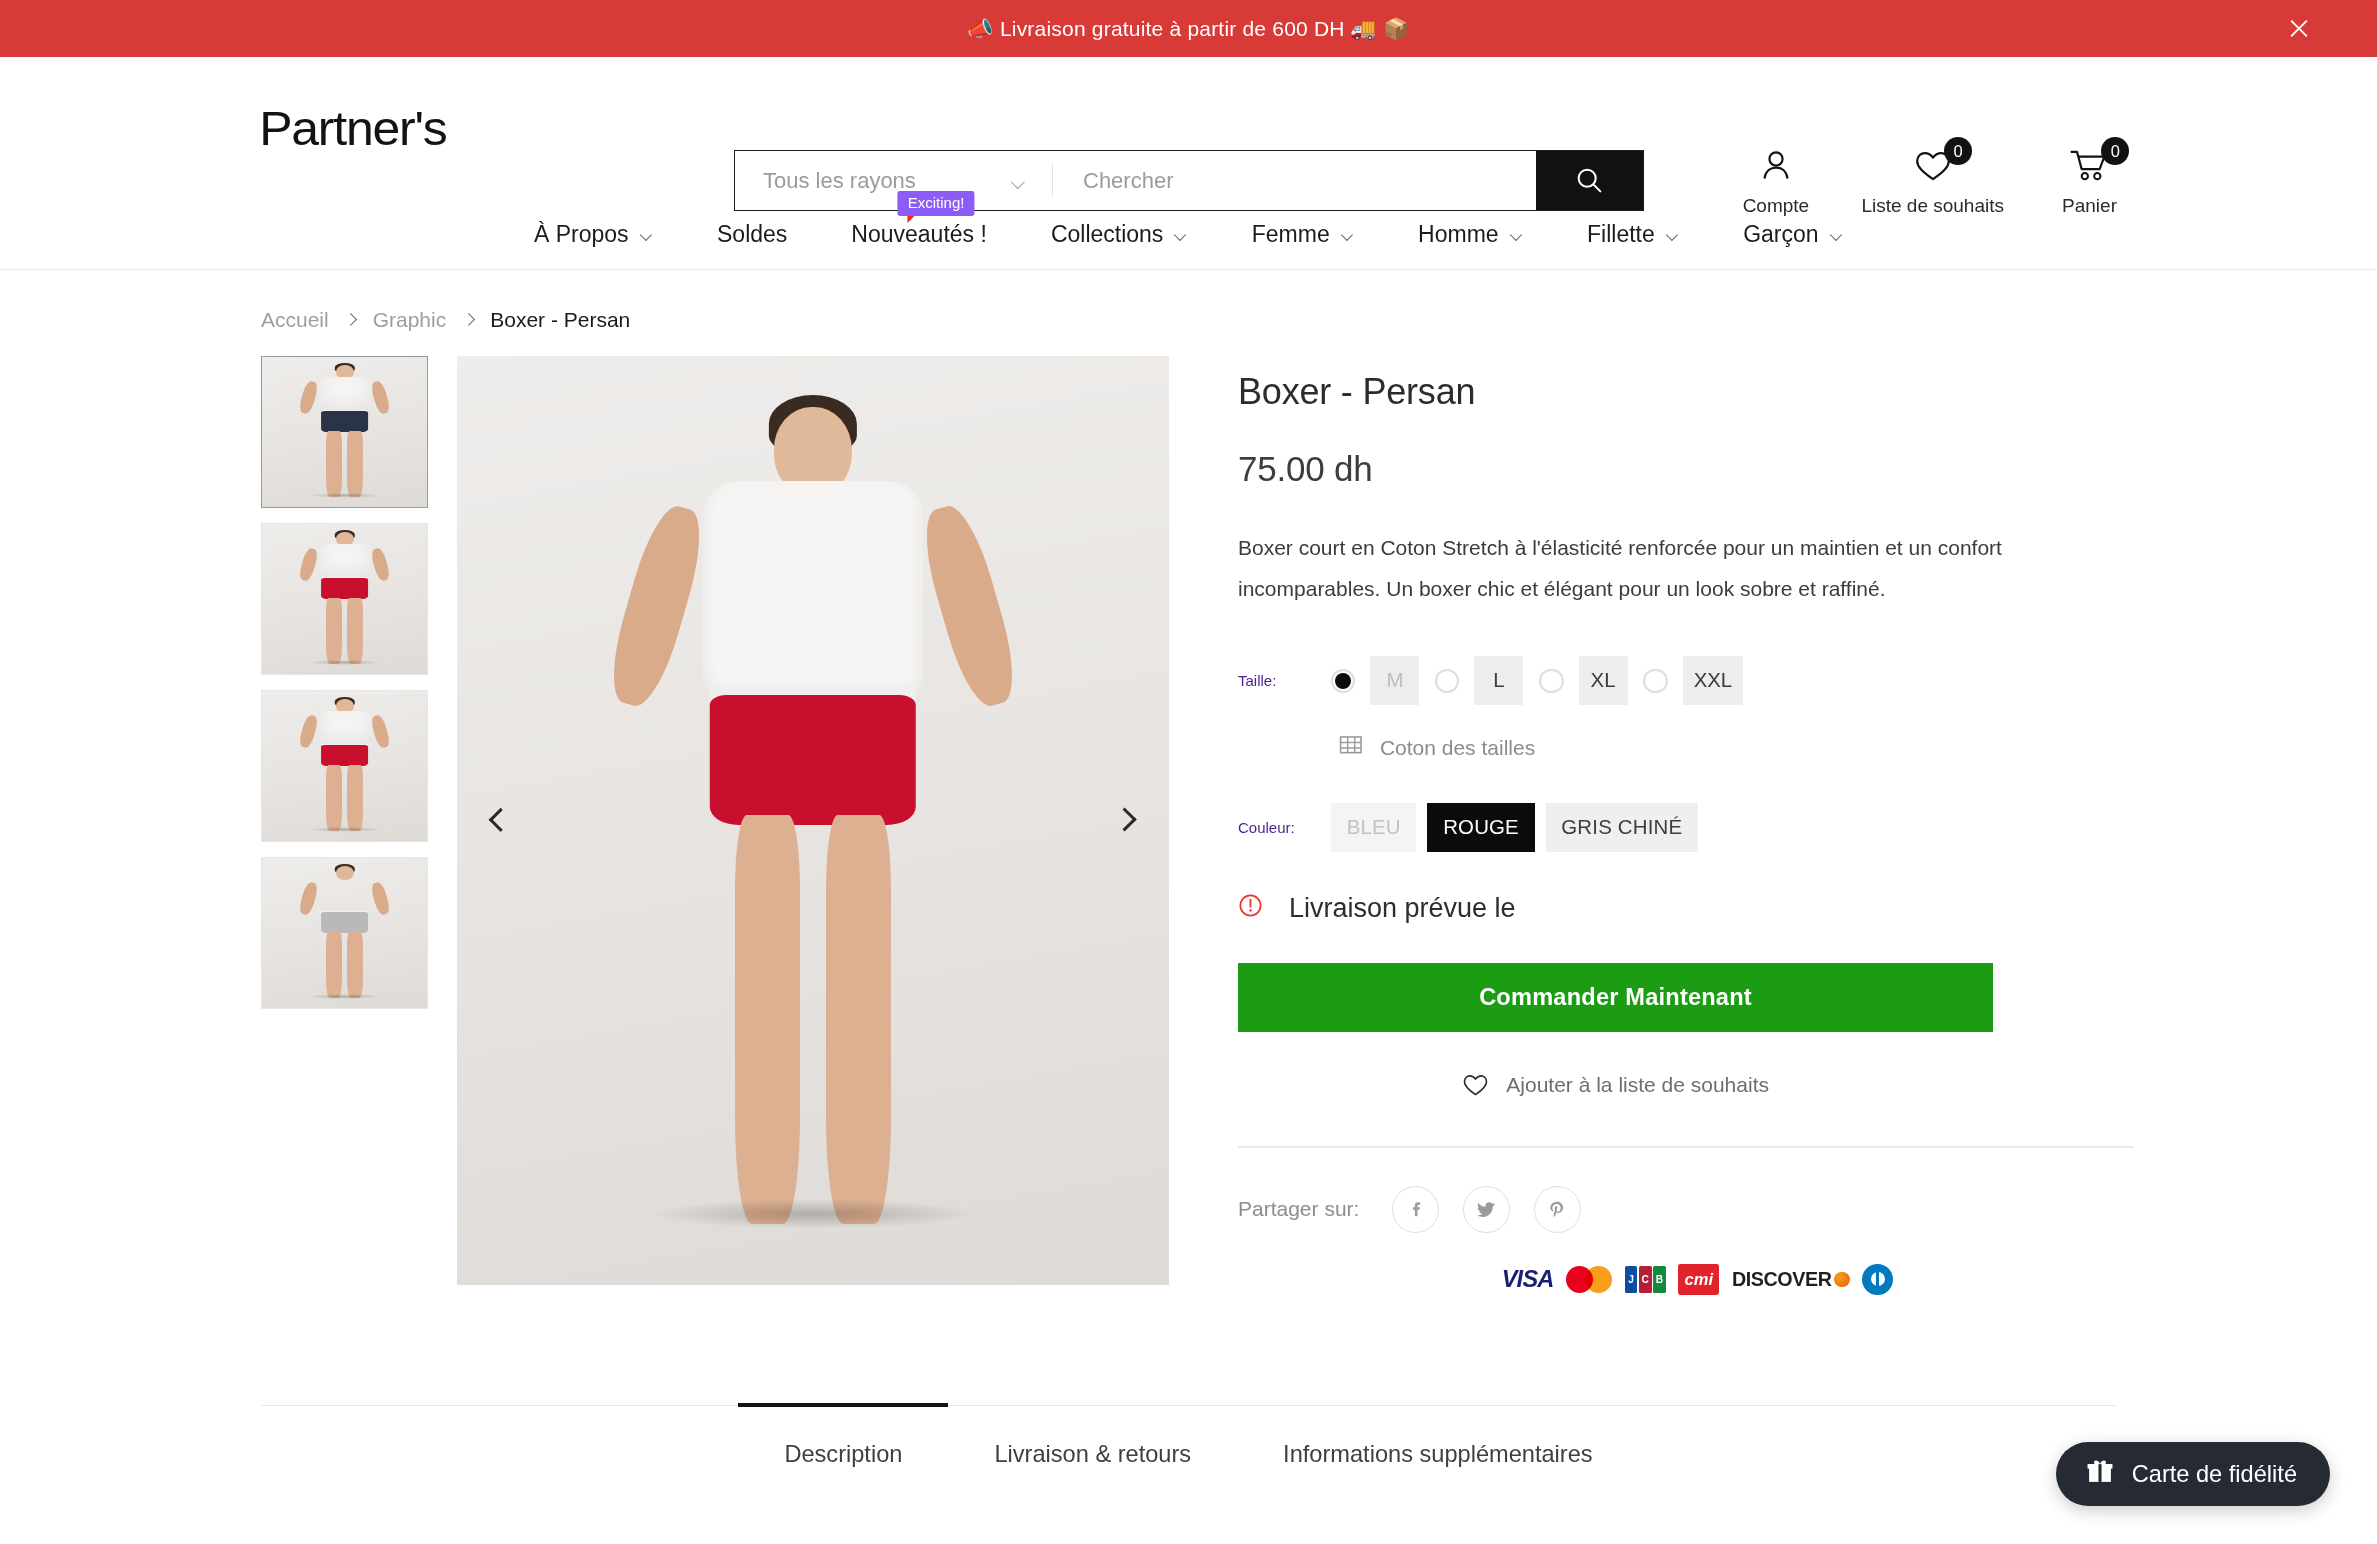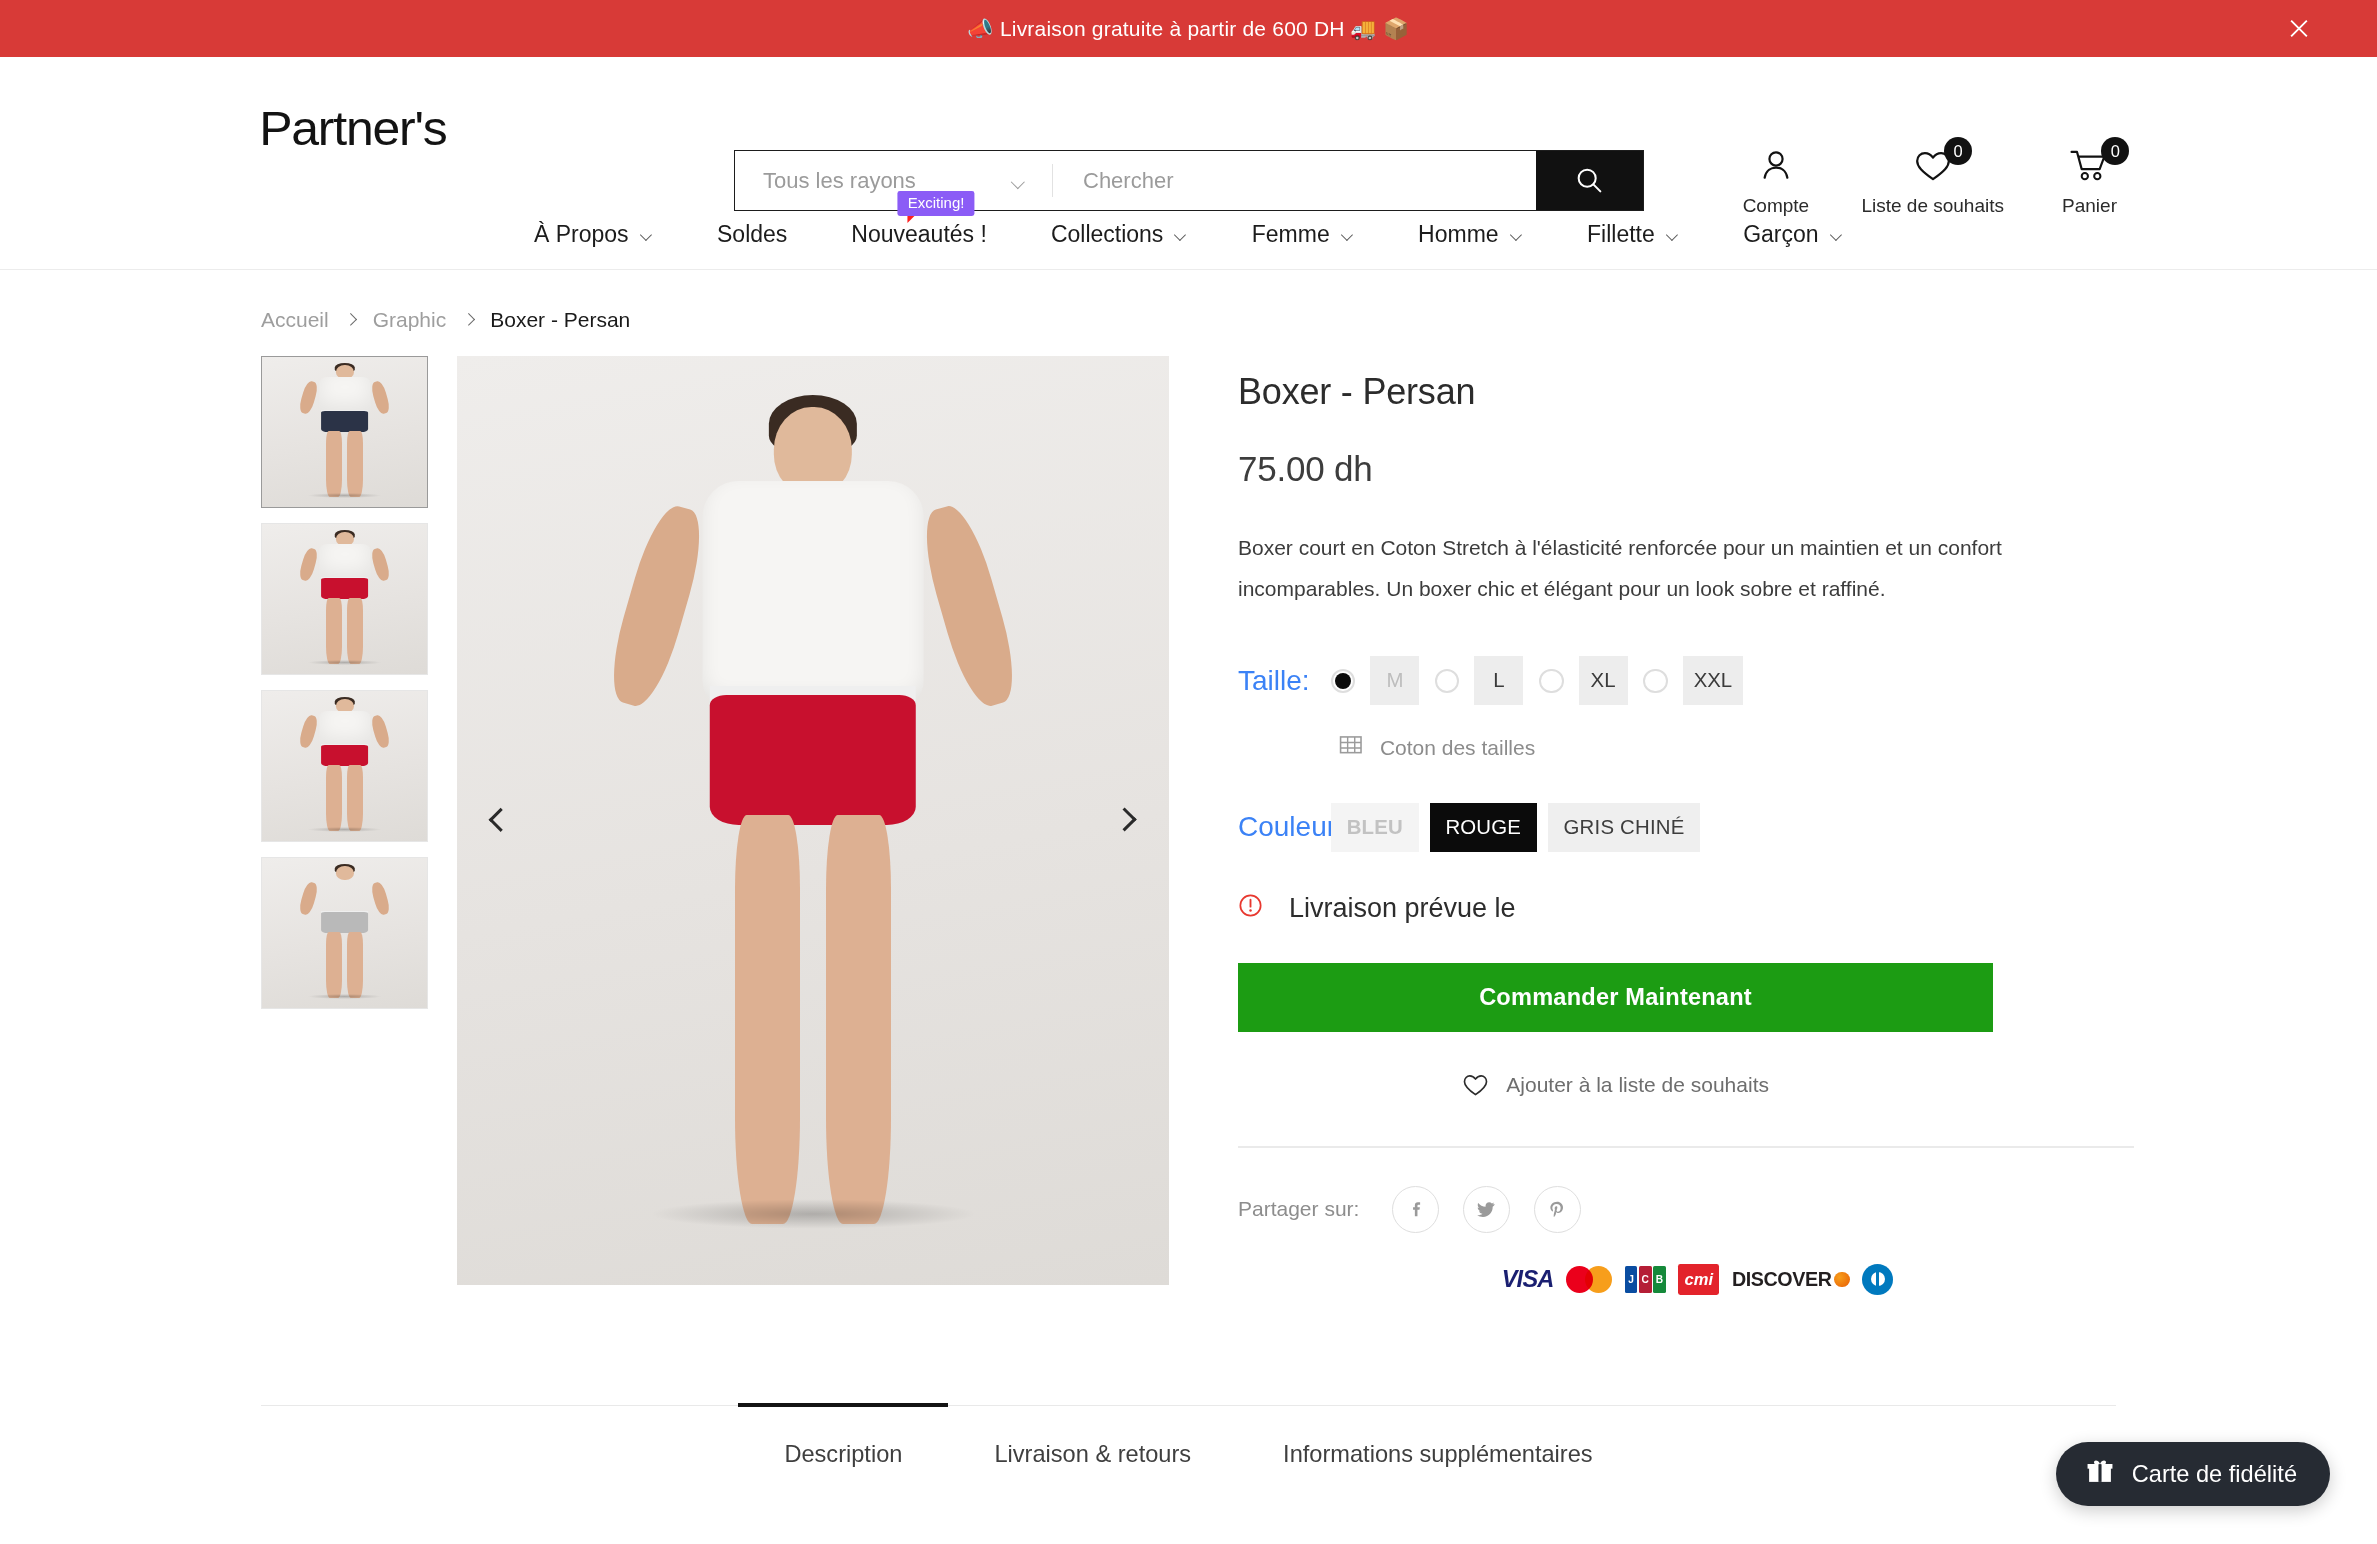--- a/index.html
+++ b/index.html
@@ -283,21 +283,21 @@
   .p-price { font-size: 35px; color: #3d3d3d; margin-top: 36px; letter-spacing: -0.2px; }
   .p-desc {
     margin-top: 38px;
     font-size: 21px;
     line-height: 41px;
     color: #3c3c3c;
     max-width: 873px;
   }
 
   .opt-row { display: flex; align-items: center; margin-top: 47px; }
-  .opt-lbl { font-size: 28px; color: #3b82f6; width: 93px; }
+  .opt-lbl { font-size: 15px; color: #4c1d95; width: 93px; }
   .size-list { display: flex; align-items: center; gap: 0; }
   .size-opt { display: flex; align-items: center; margin-right: 15.7px; cursor: pointer; }
   .radio {
     width: 24.4px; height: 24.4px;
     border: 2.4px solid #dedede;
     border-radius: 50%;
     margin-right: 15px;
     display: flex; align-items: center; justify-content: center;
     background: #fff;
     flex: none;
@@ -328,21 +328,21 @@
   .color-list { display: flex; gap: 11px; }
   .color-chip {
     height: 49px; padding: 0 15.7px;
     display: flex; align-items: center; justify-content: center;
     font-size: 20.4px;
     background: #efefef;
     color: #3d3d3d;
     cursor: pointer;
     letter-spacing: 0.2px;
   }
-  .color-chip.dim { color: #c2c2c2; background:#f4f4f4;font-weight:bold; }
+  .color-chip.dim { color: #c2c2c2; background:#f4f4f4; }
   .color-chip.sel { background: #0b0b0b; color: #ffffff; }
 
   .ship-note {
     display: flex; align-items: center; gap: 26px;
     margin-top: 41px;
     font-size: 27px;
     color: #2d2d2d;
   }
 
   .cta {

